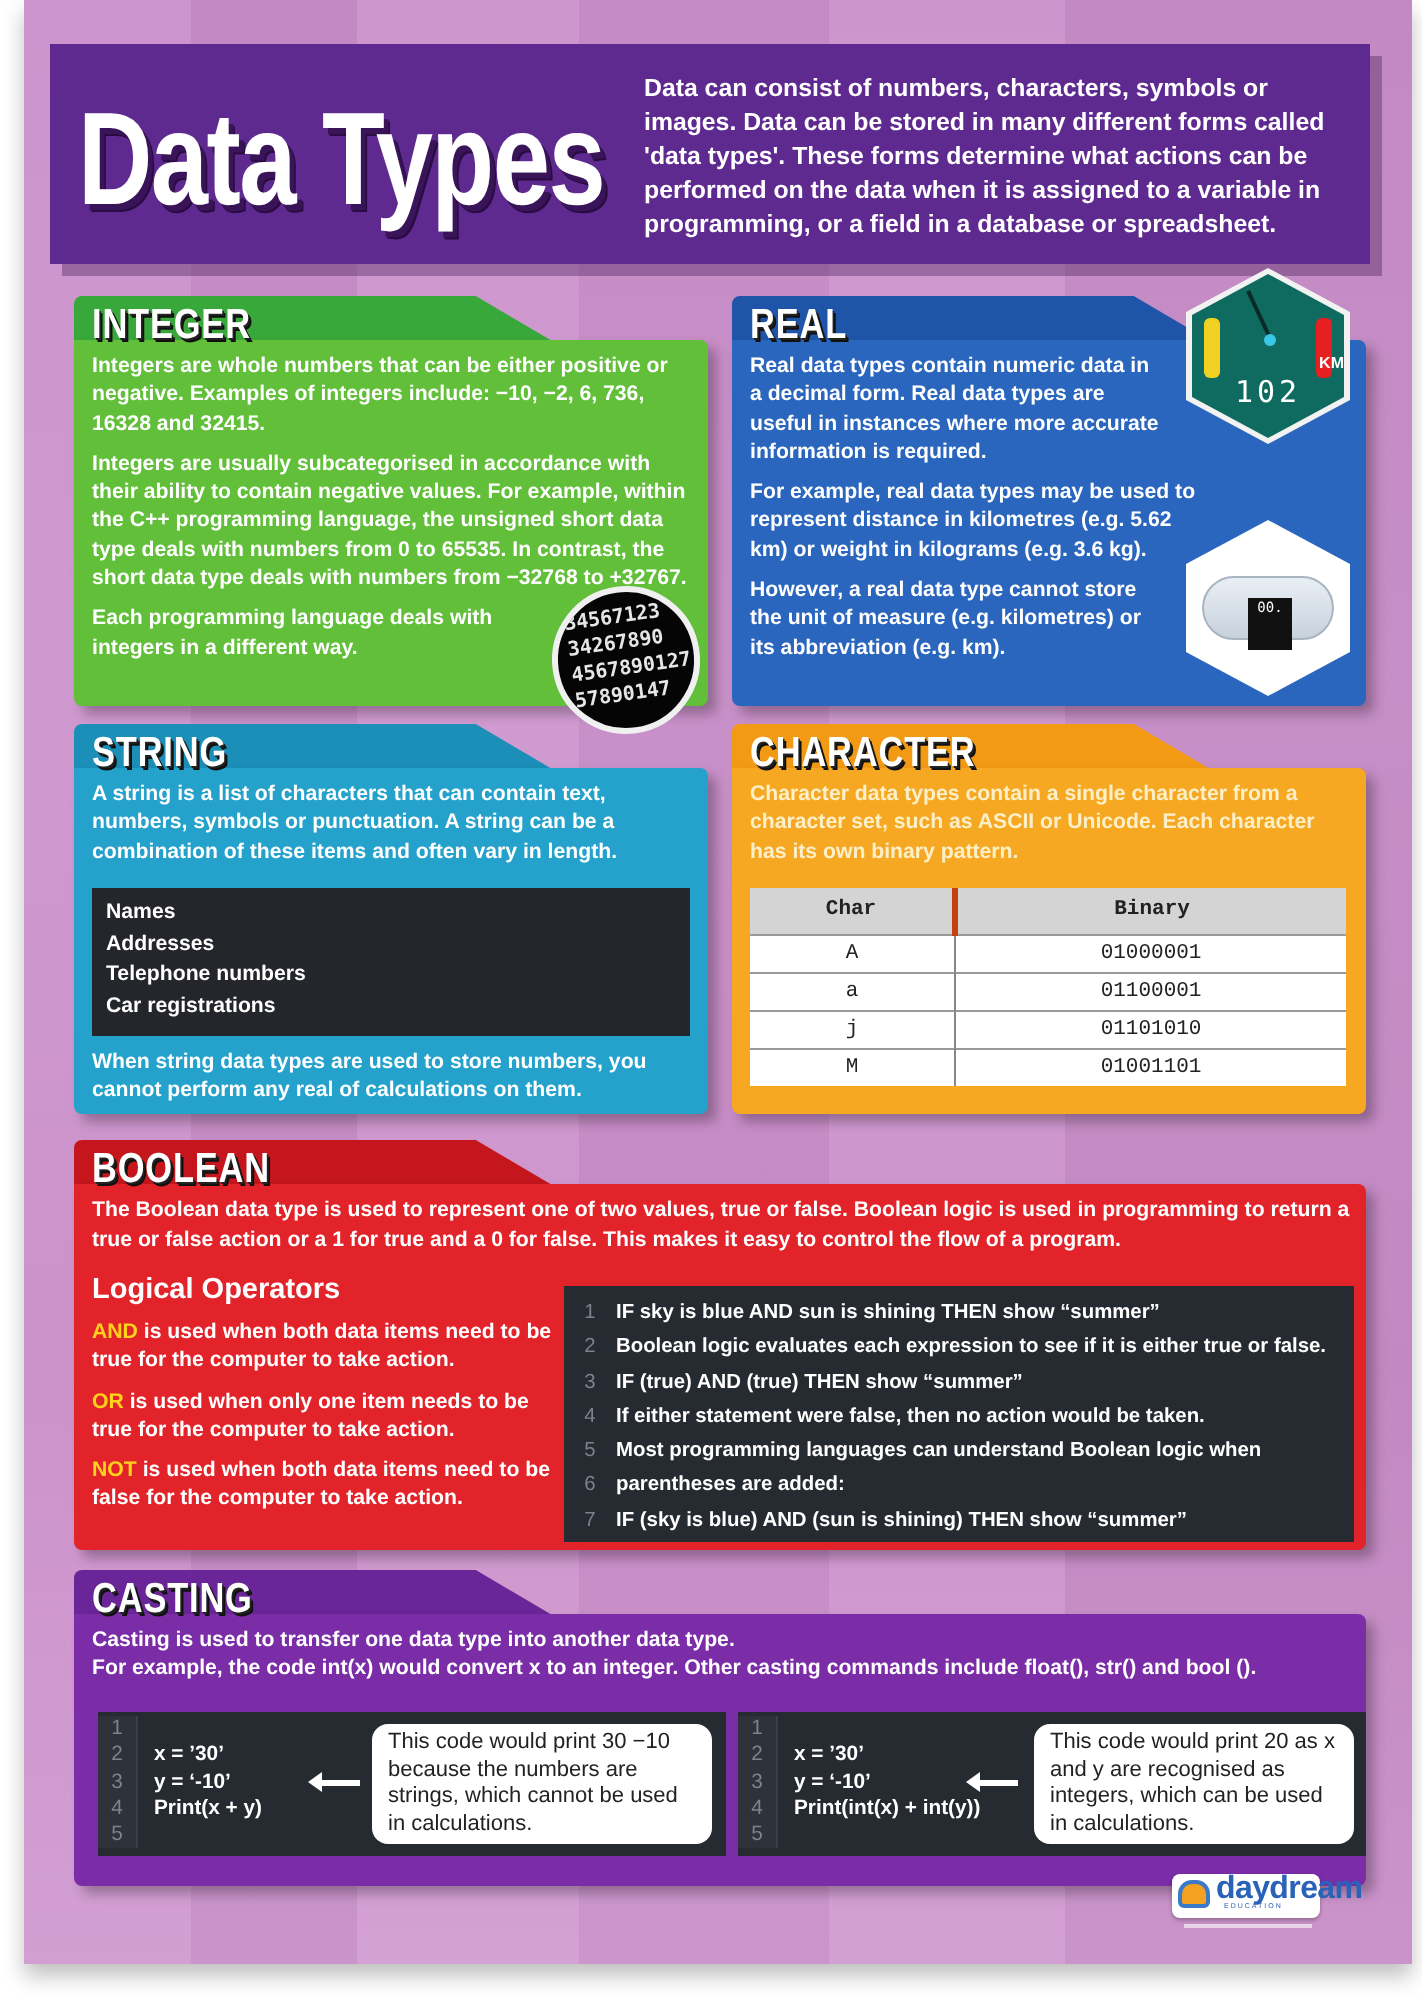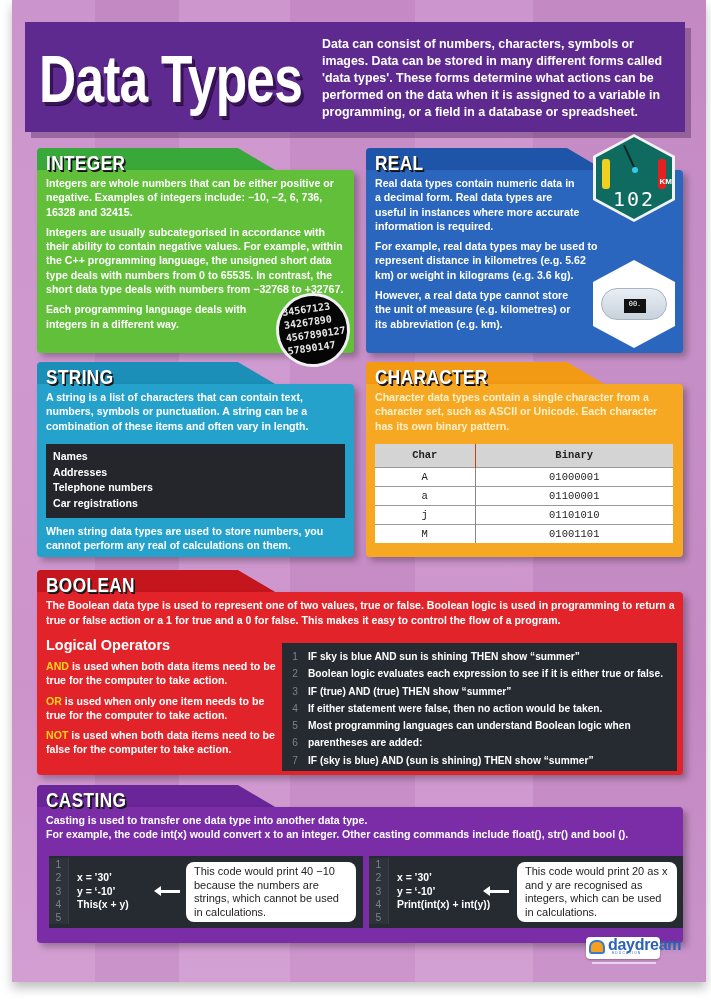--- a/index.html
+++ b/index.html
@@ -83,29 +83,29 @@
   .hex-speedo .inner {
     position: absolute; left: 3px; top: 3px; right: 3px; bottom: 3px;
     clip-path: polygon(50% 0, 100% 25%, 100% 75%, 50% 100%, 0 75%, 0 25%);
     background: #0f6b5f;
   }
   .arc-yellow { position: absolute; left: 6px; top: 22px; width: 8px; height: 30px; background: #f0d020; border-radius: 3px; }
   .arc-red { position: absolute; right: 6px; top: 22px; width: 8px; height: 30px; background: #e62020; border-radius: 3px; }
   .needle { position: absolute; left: 38px; top: 6px; width: 2px; height: 26px; background: #0a2a26; transform: rotate(-25deg); transform-origin: bottom center; }
   .needle-dot { position: absolute; left: 36px; top: 30px; width: 6px; height: 6px; background: #39c8e8; border-radius: 50%; }
   .km-label { position: absolute; left: 0; right: 0; top: 40px; text-align: right; color: #fff; font-size: 8px; font-weight: 700; }
-  .km-value { position: absolute; left: 0; right: 0; top: 50px; text-align: center; color: #fff; font-family: "DejaVu Sans Mono", monospace; font-size: 20px; letter-spacing: 2px; }
+  .km-value { position: absolute; left: 0; right: 0; top: 50px; text-align: center; color: #fff; font-family: "DejaVu Sans Mono", monospace; font-size: 15px; letter-spacing: 2px; }
   .hex-scale { right: 8px; top: 112px; background: #ffffff; }
   .scale-body {
     position: absolute; left: 8px; top: 28px; width: 66px; height: 32px;
     background: linear-gradient(180deg, #e8eef4, #c8d2dc); border-radius: 16px;
     border: 1px solid #a8b4c0;
   }
   .scale-display {
-    position: absolute; left: 22px; top: 10px; width: 22px; height: 14px; background: #111;
+    position: absolute; left: 22px; top: 10px; width: 22px; height: 26px; background: #111;
     color: #fff; font-family: "DejaVu Sans Mono", monospace; font-size: 7px; line-height: 10px; text-align: center;
   }
 
   
   .c-string { left: 37px; top: 362px; width: 317px; height: 195px; }
   .c-string .tab { width: 245px; background: #1b8fb8; }
   .c-string .body { background: #25a2cc; }
   .dark-list {
     position: absolute; left: 9px; top: 82px; right: 9px; height: 74px;
     background: #24262b; padding: 5px 7px; color: #fff; font-size: 10.6px; line-height: 15.5px; font-weight: 700;
@@ -114,21 +114,21 @@
 
   
   .c-character { left: 366px; top: 362px; width: 317px; height: 195px; }
   .c-character .tab { width: 245px; background: #f39a14; }
   .c-character .body { background: #f7a823; }
   .c-character .content { color: #fdf0c8; }
   .char-table {
     position: absolute; left: 9px; top: 82px; width: 298px; border-collapse: collapse;
     font-family: "Liberation Mono", monospace; font-size: 10.5px; color: #222;
   }
-  .char-table th { background: #d4d4d4; font-weight: 700; height: 23px; border-right: 1px solid #c2410c; }
+  .char-table th { background: #d4d4d4; font-weight: 700; height: 23px; border-right: 3px solid #c2410c; }
   .char-table td { background: #ffffff; height: 19px; text-align: center; border-top: 1px solid #999; border-right: 1px solid #888; }
   .char-table th:last-child, .char-table td:last-child { border-right: none; }
 
   
   .c-boolean { left: 37px; top: 570px; width: 646px; height: 205px; }
   .c-boolean .tab { width: 245px; background: #c4161c; }
   .c-boolean .body { background: #e3232a; }
   .c-boolean .content { font-size: 10.6px; line-height: 14.5px; }
   .ops { position: absolute; left: 9px; top: 67px; width: 235px; color: #fff; }
   .ops-title { font-size: 14.5px; font-weight: 700; margin-bottom: 6px; }
@@ -344,29 +344,29 @@
       <div class="code-line">
           <span class="ln">2</span>
           <span class="tx">x = ’30’</span>
         </div>
       <div class="code-line">
           <span class="ln">3</span>
           <span class="tx">y = ‘-10’</span>
         </div>
       <div class="code-line">
           <span class="ln">4</span>
-          <span class="tx">This(x + y)</span>
+          <span class="tx">Print(x + y)</span>
         </div>
       <div class="code-line">
           <span class="ln">5</span>
           <span class="tx"></span>
         </div>
     </div>
     <div class="arrow"></div>
-    <div class="callout">This code would print 40 −10 because the numbers are strings, which cannot be used in calculations.</div>
+    <div class="callout">This code would print 30 −10 because the numbers are strings, which cannot be used in calculations.</div>
   </div>
 
   <div class="code-dark cast-code right">
     <div class="cast-lines">
       <div class="code-line">
           <span class="ln">1</span>
           <span class="tx"></span>
         </div>
       <div class="code-line">
           <span class="ln">2</span>

